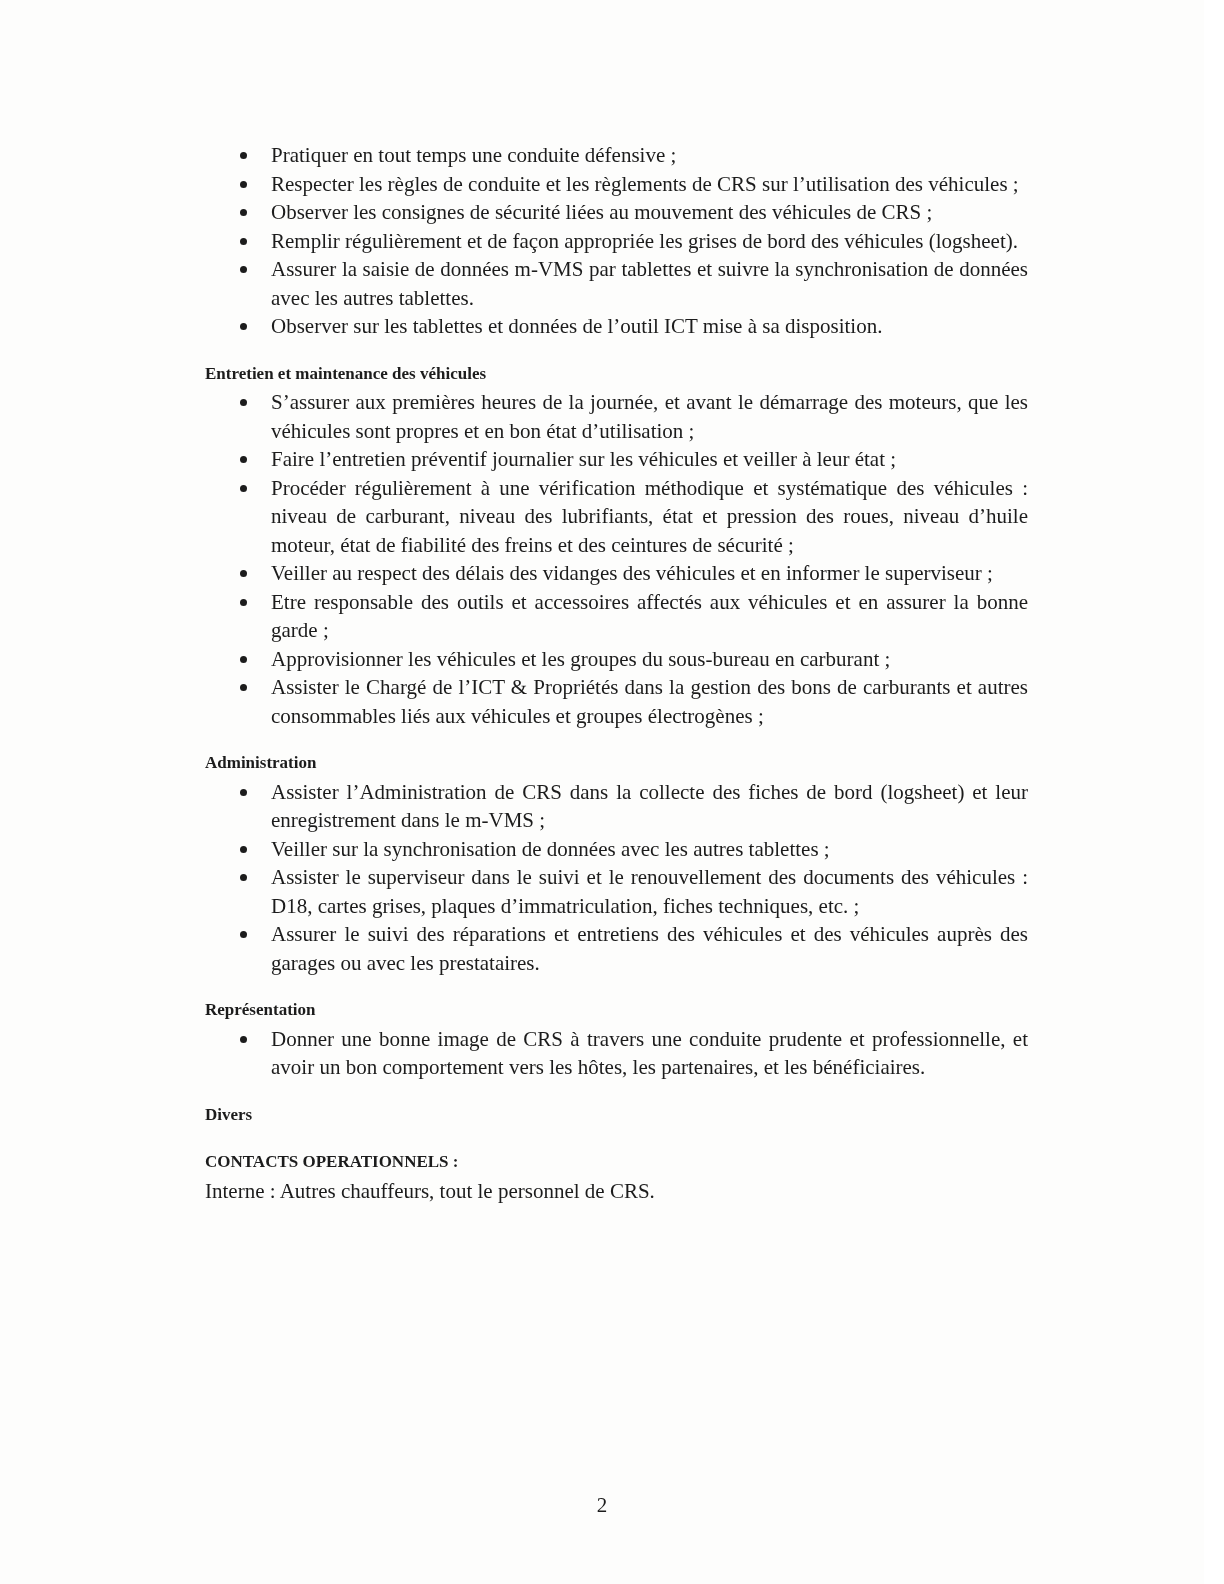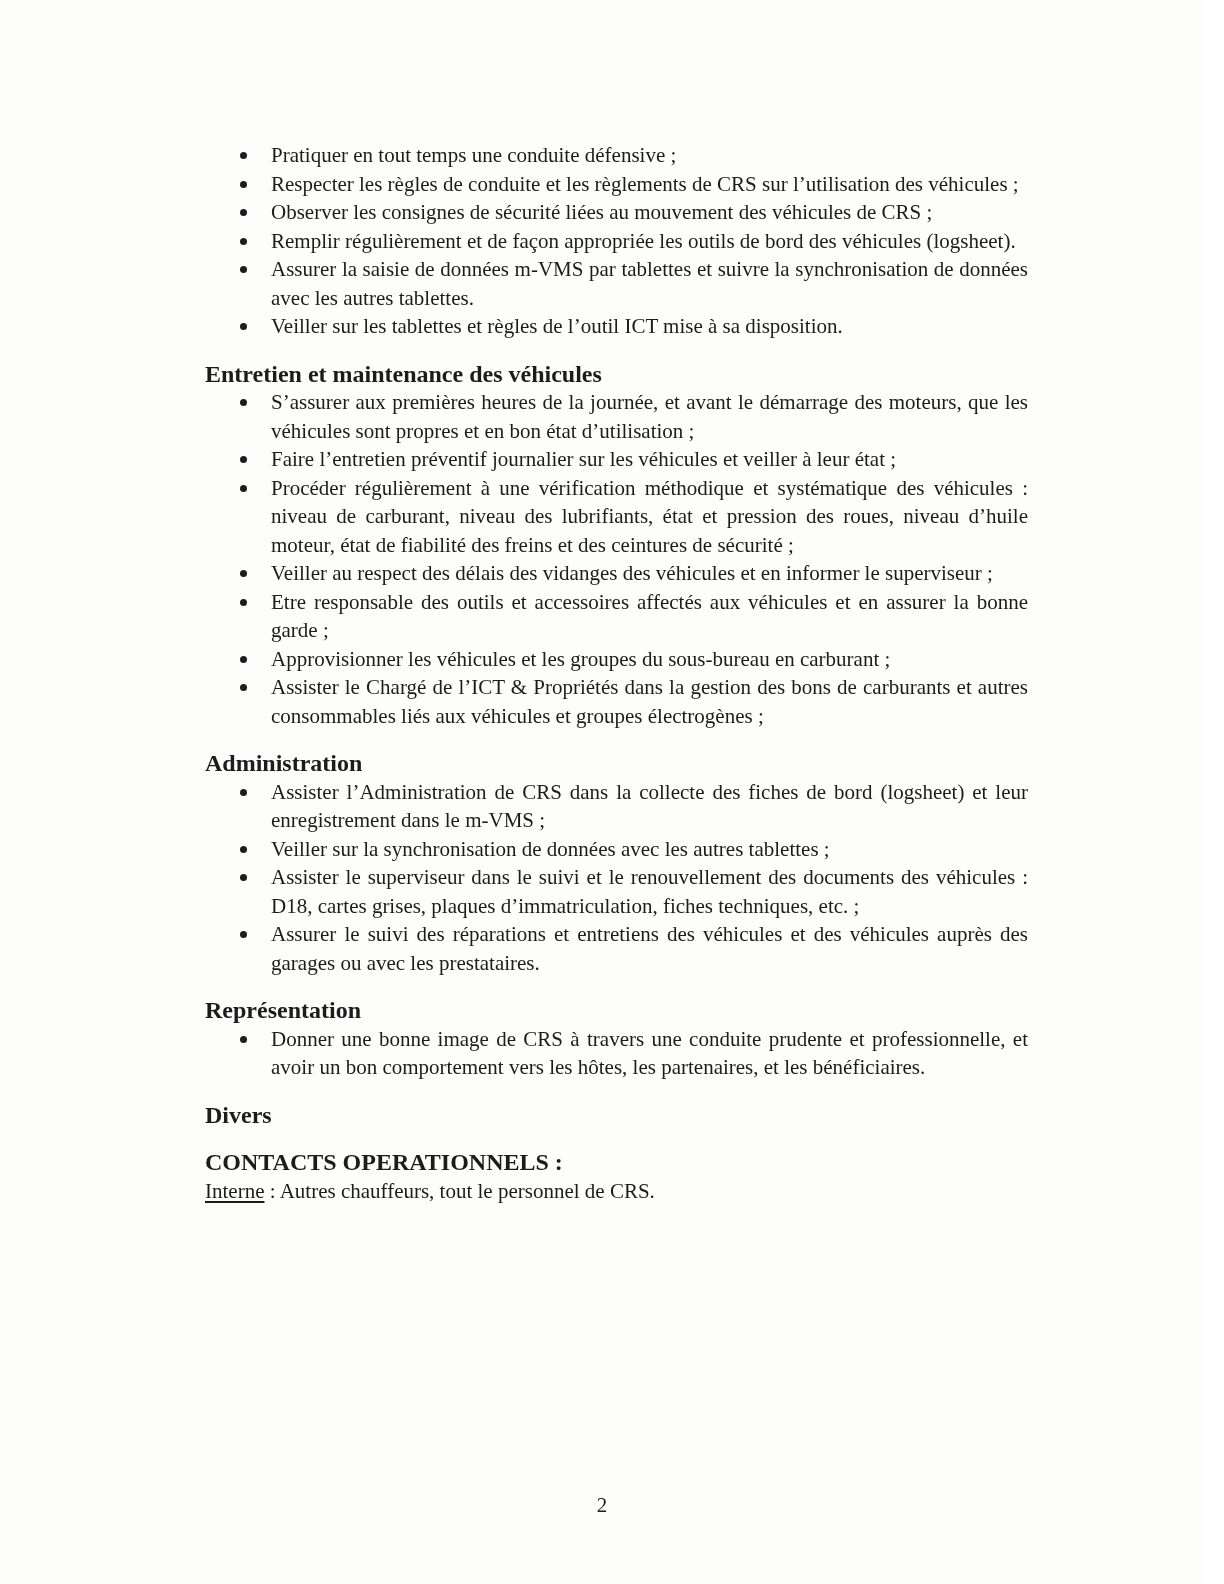--- a/index.html
+++ b/index.html
@@ -14,21 +14,21 @@
     background: #fdfdfc;
     box-sizing: border-box;
     padding: 141px 176px 0 205px;
     font-family: "Liberation Serif", "DejaVu Serif", serif;
     font-size: 21px;
     line-height: 28.5px;
     color: #1c1c1c;
     overflow: hidden;
   }
   .heading {
-    font-size: 24px;
+    font-size: 17px;
     line-height: 28.5px;
     font-weight: bold;
     margin: 0;
     padding: 0;
   }
   .section {
     margin-top: 19px;
   }
   ul.bullets {
     list-style: none;
@@ -47,21 +47,20 @@
     width: 7px;
     height: 7px;
     border-radius: 50%;
     background: #1c1c1c;
   }
   .contacts-line {
     margin: 0;
     padding: 0;
   }
   .underline {
-    text-decoration: underline;
     text-underline-offset: 3px;
   }
   .page-number {
     position: absolute;
     left: 0;
     right: 0;
     top: 1491px;
     text-align: center;
     font-size: 21px;
     line-height: 28.5px;
@@ -70,23 +69,23 @@
 </style>
 </head>
 <body>
 
 <div class="page">
 
   <ul class="bullets">
     <li class="bullet">Pratiquer en tout temps une conduite défensive&nbsp;;</li>
     <li class="bullet">Respecter les règles de conduite et les règlements de CRS sur l’utilisation des véhicules&nbsp;;</li>
     <li class="bullet">Observer les consignes de sécurité liées au mouvement des véhicules de CRS&nbsp;;</li>
-    <li class="bullet">Remplir régulièrement et de façon appropriée les outils de bord des véhicules (logsheet).</li>
+    <li class="bullet">Remplir régulièrement et de façon appropriée les grises de bord des véhicules (logsheet).</li>
     <li class="bullet">Assurer la saisie de données m-VMS par tablettes et suivre la synchronisation de données avec les autres tablettes.</li>
-    <li class="bullet">Veiller sur les tablettes et règles de l’outil ICT mise à sa disposition.</li>
+    <li class="bullet">Observer sur les tablettes et données de l’outil ICT mise à sa disposition.</li>
   </ul>
 
   <div class="section">
     <h2 class="heading">Entretien et maintenance des véhicules</h2>
     <ul class="bullets">
       <li class="bullet">S’assurer aux premières heures de la journée, et avant le démarrage des moteurs, que les véhicules sont propres et en bon état d’utilisation&nbsp;;</li>
       <li class="bullet">Faire l’entretien préventif journalier sur les véhicules et veiller à leur état&nbsp;;</li>
       <li class="bullet">Procéder régulièrement à une vérification méthodique et systématique des véhicules&nbsp;: niveau de carburant, niveau des lubrifiants, état et pression des roues, niveau d’huile moteur, état de fiabilité des freins et des ceintures de sécurité&nbsp;;</li>
       <li class="bullet">Veiller au respect des délais des vidanges des véhicules et en informer le superviseur&nbsp;;</li>
       <li class="bullet">Etre responsable des outils et accessoires affectés aux véhicules et en assurer la bonne garde&nbsp;;</li>

